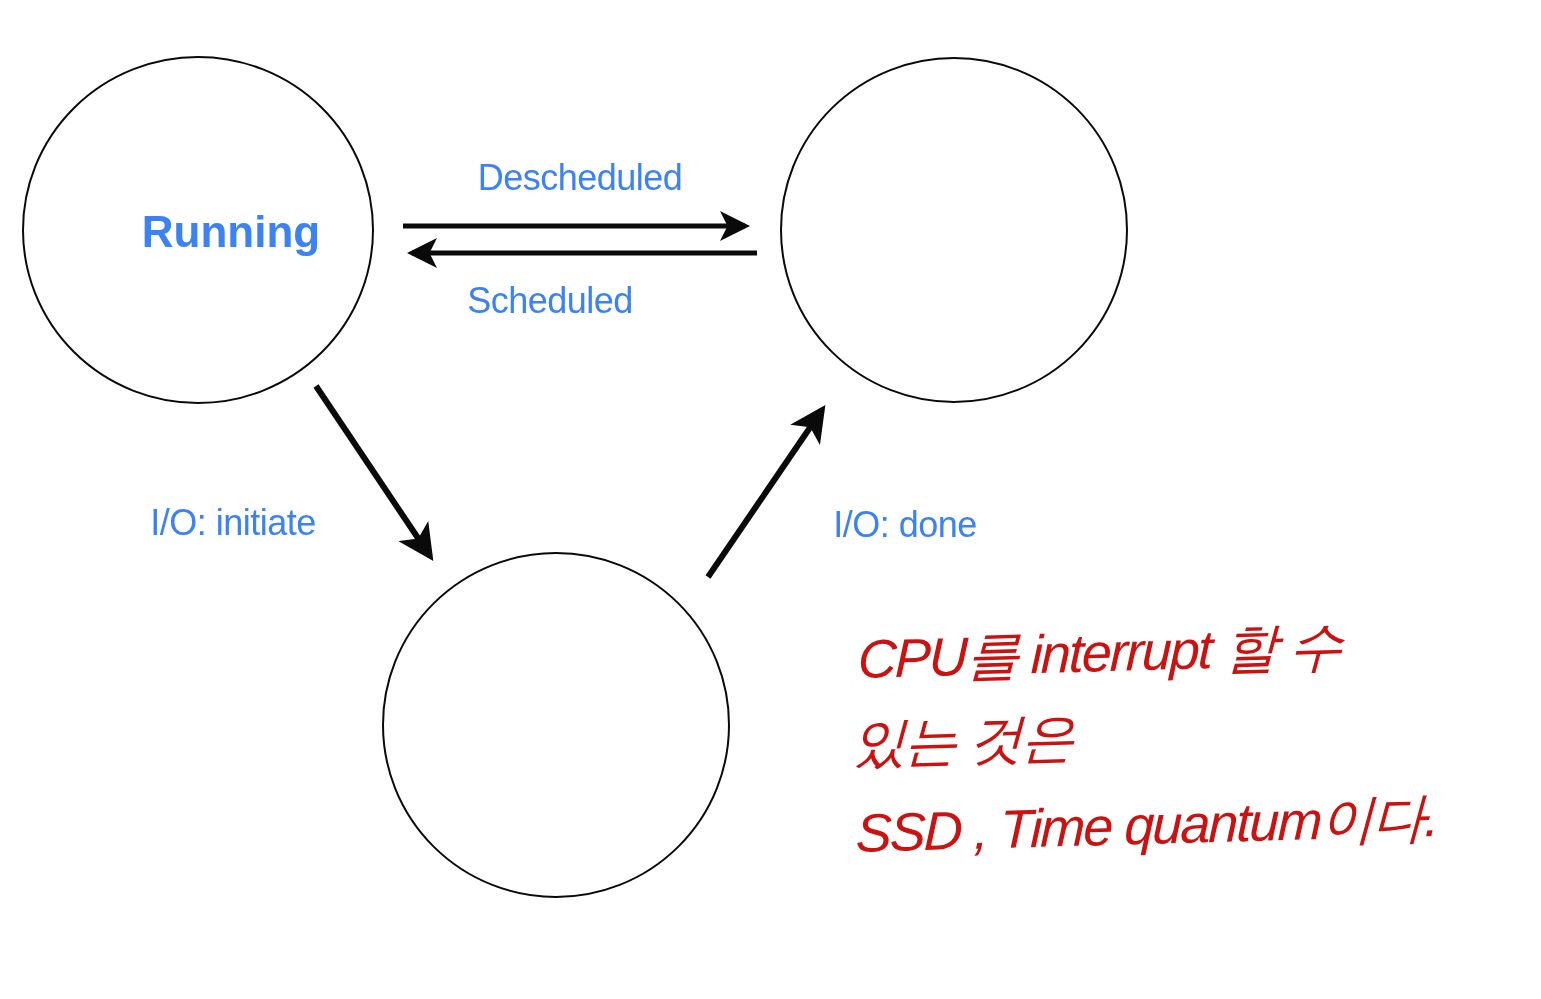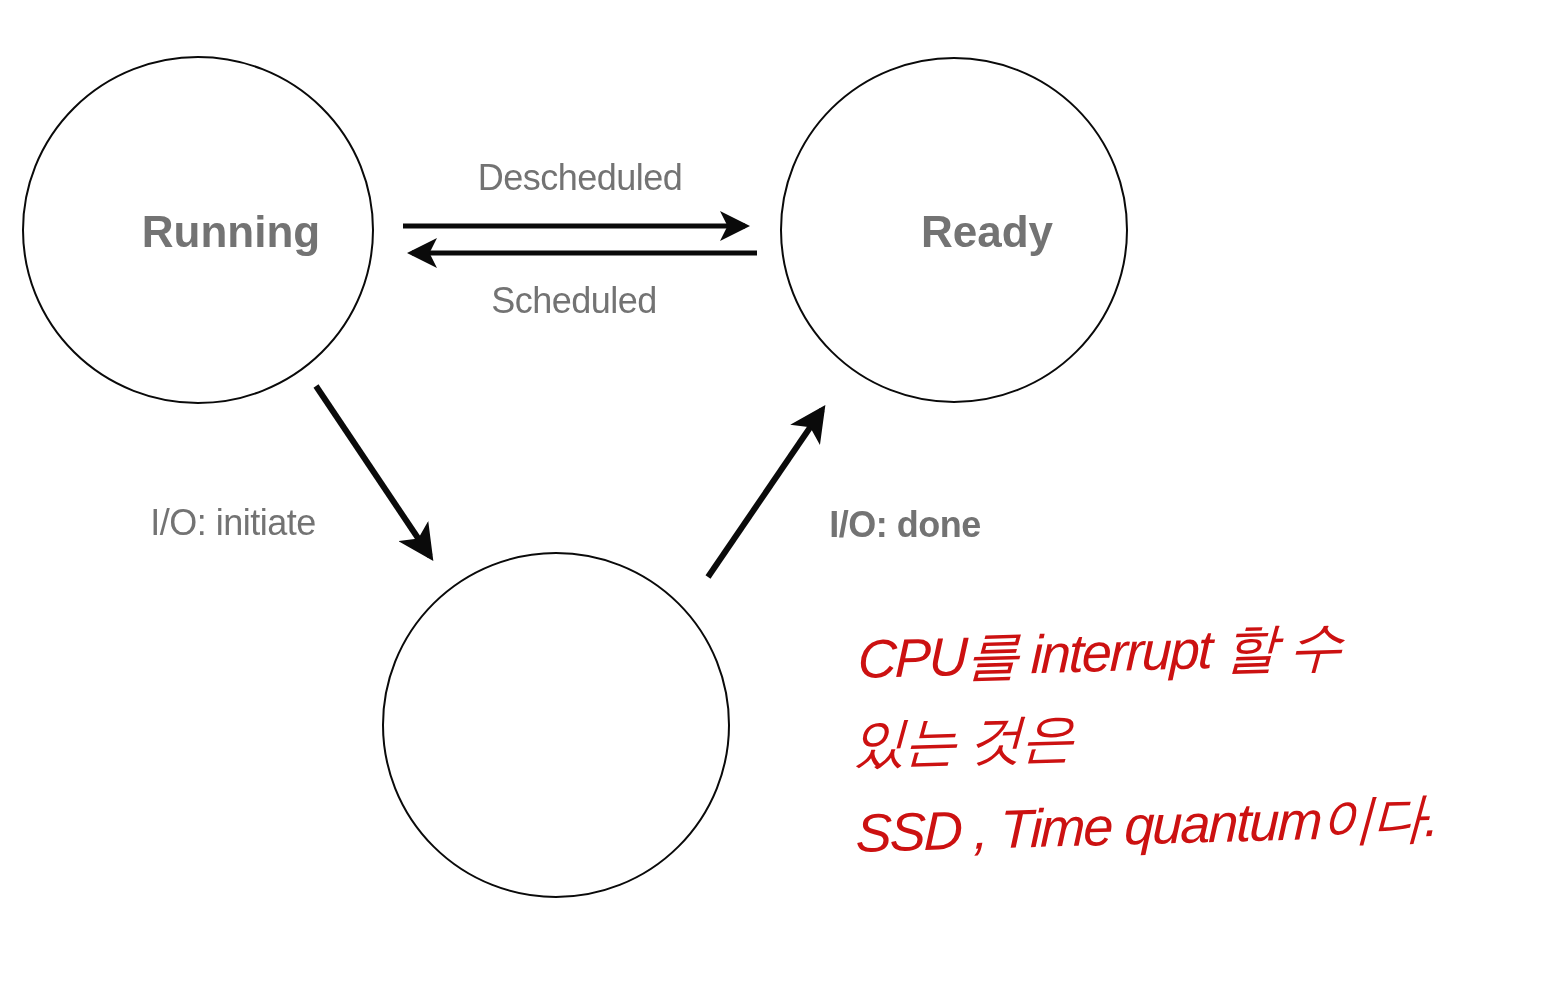--- a/index.html
+++ b/index.html
@@ -19,21 +19,21 @@
   }
   svg.diagram-shapes {
     position: absolute;
     left: 0;
     top: 0;
     width: 1541px;
     height: 999px;
   }
   .label {
     position: absolute;
-    color: #737373;
+    color: #3b82f6;
     white-space: nowrap;
     transform: translate(-50%, -50%);
     text-align: center;
   }
   .state-label {
     font-size: 44px;
     font-weight: 700;
     letter-spacing: 0px;
     margin-left: 34px;
   }
@@ -83,26 +83,25 @@
     <line x1="403" y1="226" x2="745" y2="226" stroke="#0a0a0a" stroke-width="5" marker-end="url(#arrowhead)"></line>
 
     <line x1="757" y1="253" x2="412" y2="253" stroke="#0a0a0a" stroke-width="5" marker-end="url(#arrowhead)"></line>
 
     <line x1="316" y1="386" x2="430" y2="556" stroke="#0a0a0a" stroke-width="6" marker-end="url(#arrowhead)"></line>
 
     <line x1="708" y1="577" x2="822" y2="410" stroke="#0a0a0a" stroke-width="6" marker-end="url(#arrowhead)"></line>
   </svg>
 
   <div class="label state-label" style="left:197px; top:232px;">Running</div>
-  <div class="label state-label" style="left:953px; top:232px;">Ready</div>
 
   <div class="label transition-label" style="left:580px; top:178px;">Descheduled</div>
-  <div class="label transition-label" style="left:574px; top:301px;">Scheduled</div>
+  <div class="label transition-label" style="left:550px; top:301px;">Scheduled</div>
   <div class="label transition-label" style="left:233px; top:523px;">I/O: initiate</div>
-  <div class="label transition-label" style="left:905px; top:525px;font-weight:bold;">I/O: done</div>
+  <div class="label transition-label" style="left:905px; top:525px;">I/O: done</div>
 
   <div class="handwritten-note">
     <div class="hand-line hand-line-1" style="color: rgb(204, 17, 17);">CPU를 interrupt 할 수</div>
     <div class="hand-line hand-line-2" style="color: rgb(204, 17, 17);">있는 것은</div>
     <div class="hand-line hand-line-3" style="color: rgb(204, 17, 17);">SSD , Time quantum이다.</div>
   </div>
 
 </div>
 
 </body></html>

